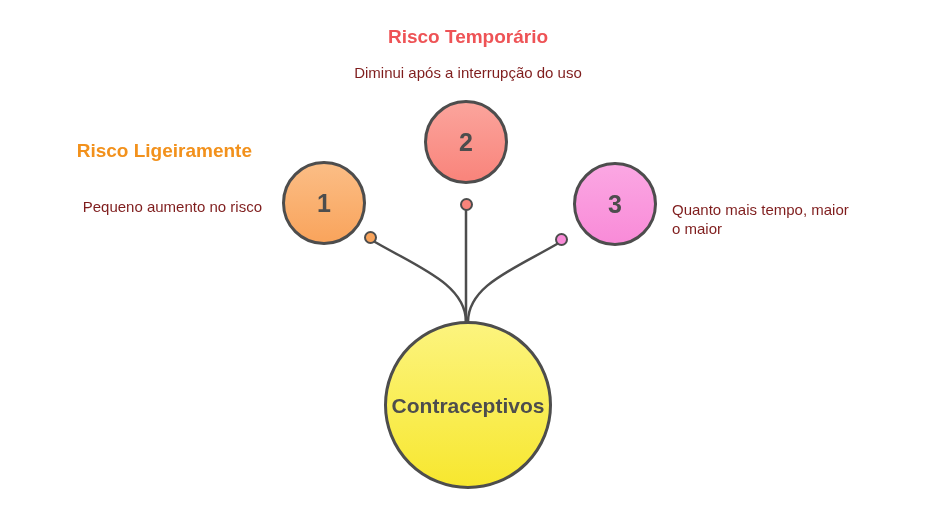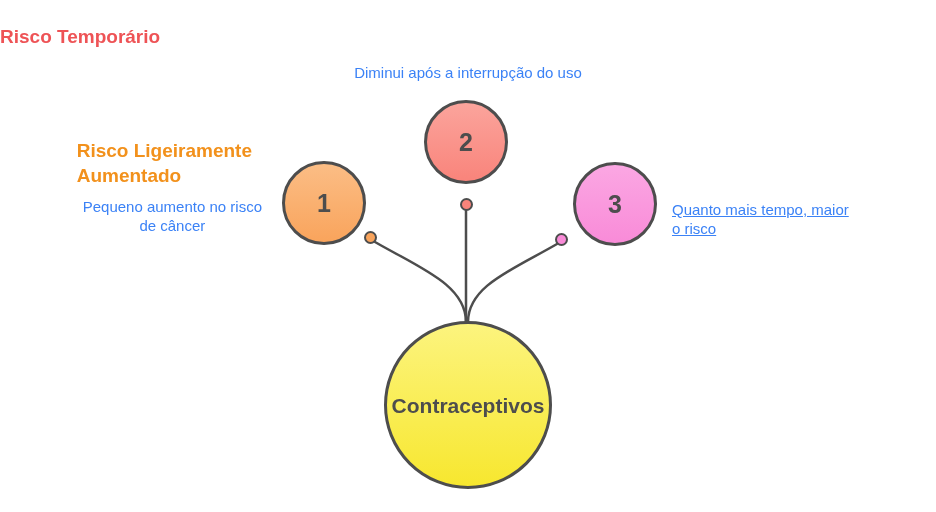--- a/index.html
+++ b/index.html
@@ -51,27 +51,27 @@
     position: absolute;
     box-sizing: border-box;
     width: 13px; height: 13px;
     border: 2px solid #4D4D4D;
     border-radius: 50%;
   }
   #dot-1 { left: 364px; top: 231px; background: #F9A45C; }
   #dot-2 { left: 460px; top: 198px; background: #F9847B; }
   #dot-3 { left: 555px; top: 233px; background: #F98BD8; }
   .heading { position: absolute; font-weight: bold; font-size: 19px; line-height: 25px; }
-  .subtext { position: absolute; font-size: 15px; line-height: 19px; color: #3b82f6; }
-  #top-title    { left: 0; right: 0; top: 24px; color: #EE5356; }
+  .subtext { position: absolute; font-size: 15px; line-height: 19px; color: #7f1d1d; }
+  #top-title    { left: 0; right: 0; top: 24px; text-align: center; color: #EE5356; }
   #top-subtitle { left: 0; right: 0; top: 63px; text-align: center; }
   #left-title    { right: 684px; top: 138px; text-align: left; color: #F2911C; white-space: nowrap; }
   #left-subtitle { right: 674px; top: 197px; text-align: center; white-space: nowrap; }
   #right-title    { left: 672px; top: 160px; text-align: left; color: #EC52BC; white-space: nowrap; }
-  #right-subtitle { left: 672px; top: 200px; text-align: left; white-space: nowrap; text-decoration: underline; }
+  #right-subtitle { left: 672px; top: 200px; text-align: left; white-space: nowrap; }
   .line { display: block; }
 </style>
 </head>
 <body>
 
 <div id="canvas">
 
   <svg id="connector-svg" viewBox="0 0 936 512" xmlns="http://www.w3.org/2000/svg">
     <path d="M375,242 C420,268 466,285 466,322" fill="none" stroke="#4D4D4D" stroke-width="2.5" stroke-linecap="round"></path>
     <path d="M466,211 L466,322" fill="none" stroke="#4D4D4D" stroke-width="2.5" stroke-linecap="round"></path>
@@ -94,25 +94,23 @@
 
   <div id="circle-center" class="node-circle">
     <span class="line">Contraceptivos</span>
   </div>
 
   <div id="top-title" class="heading">Risco Temporário</div>
   <div id="top-subtitle" class="subtext">Diminui após a interrupção do uso</div>
 
   <div id="left-title" class="heading">
     <span class="line">Risco Ligeiramente</span>
-    <span class="line">Aumentado</span>
   </div>
   <div id="left-subtitle" class="subtext">
     <span class="line">Pequeno aumento no risco</span>
-    <span class="line">de câncer</span>
   </div>
 
   <div id="right-subtitle" class="subtext">
     <span class="line">Quanto mais tempo, maior</span>
-    <span class="line">o risco</span>
+    <span class="line">o maior</span>
   </div>
 
 </div>
 
 </body></html>

